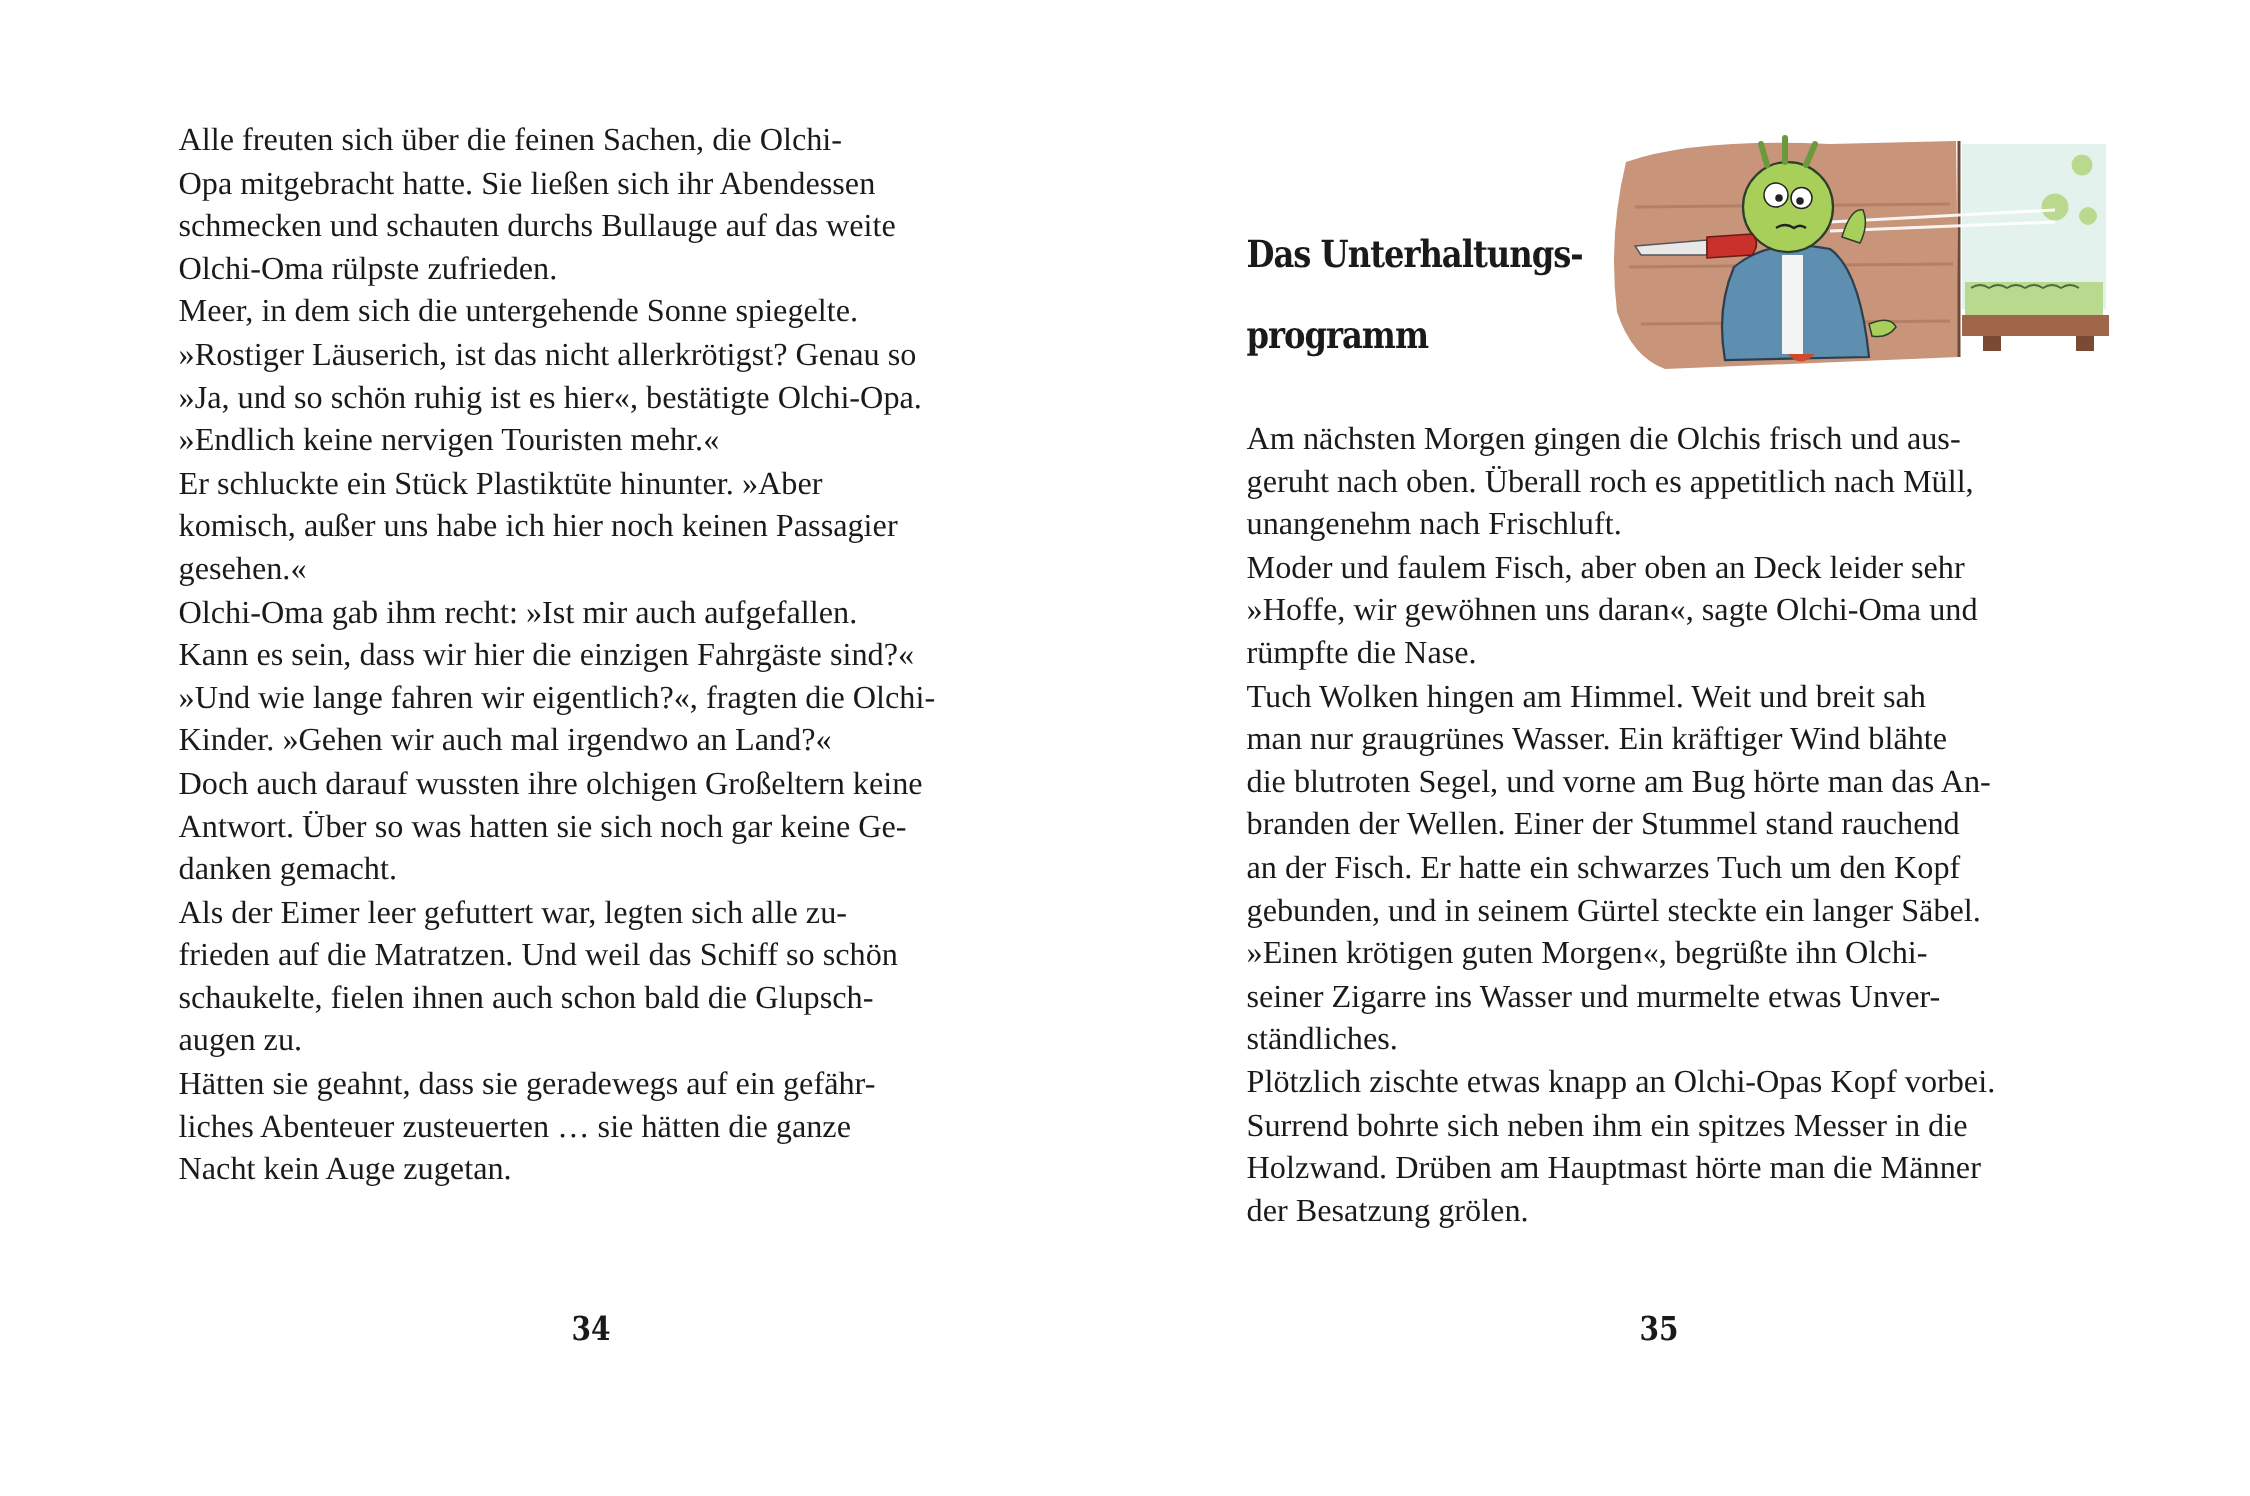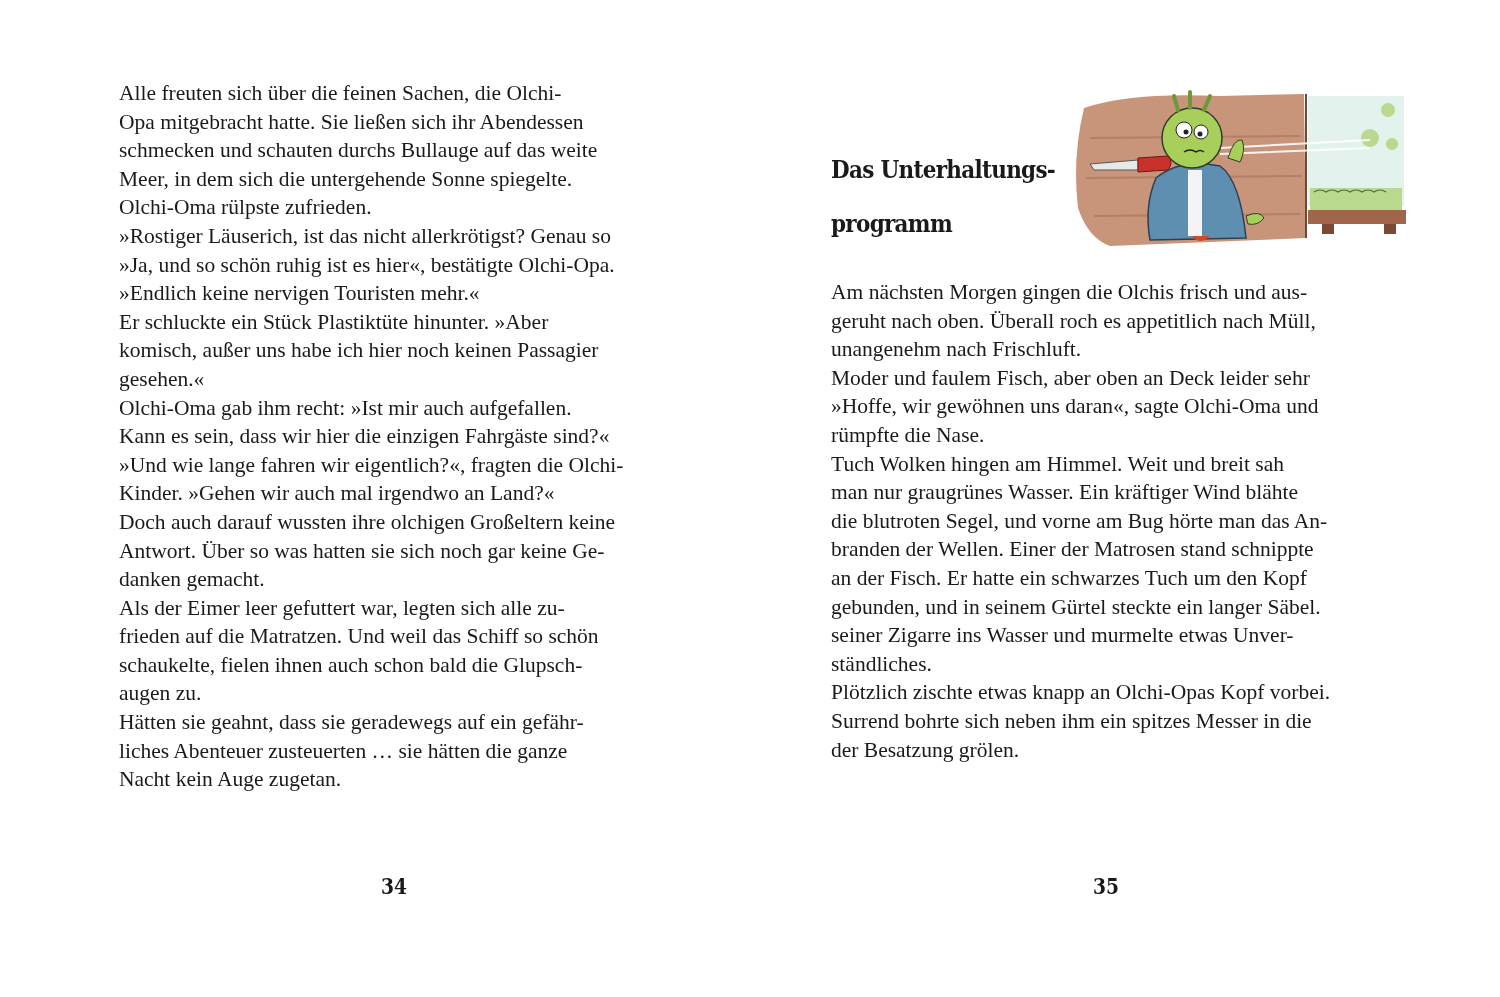--- a/index.html
+++ b/index.html
@@ -26,22 +26,22 @@
     .illustration { position:absolute; left:320px; top:88px; width:340px; height:164px; }
   </style>
 </head>
 <body>
 
 <div class="page page-left">
   <div class="text-block left-text" id="left-lines">
       <span class="line">Alle freuten sich über die feinen Sachen, die Olchi-</span>
       <span class="line">Opa mitgebracht hatte. Sie ließen sich ihr Abendessen</span>
       <span class="line">schmecken und schauten durchs Bullauge auf das weite</span>
+      <span class="line">Olchi-Oma rülpste zufrieden.</span>
       <span class="line">Meer, in dem sich die untergehende Sonne spiegelte.</span>
-      <span class="line">Olchi-Oma rülpste zufrieden.</span>
       <span class="line">»Rostiger Läuserich, ist das nicht allerkrötigst? Genau so</span>
       <span class="line">»Ja, und so schön ruhig ist es hier«, bestätigte Olchi-Opa.</span>
       <span class="line">»Endlich keine nervigen Touristen mehr.«</span>
       <span class="line">Er schluckte ein Stück Plastiktüte hinunter. »Aber</span>
       <span class="line">komisch, außer uns habe ich hier noch keinen Passagier</span>
       <span class="line">gesehen.«</span>
       <span class="line">Olchi-Oma gab ihm recht: »Ist mir auch aufgefallen.</span>
       <span class="line">Kann es sein, dass wir hier die einzigen Fahrgäste sind?«</span>
       <span class="line">»Und wie lange fahren wir eigentlich?«, fragten die Olchi-</span>
       <span class="line">Kinder. »Gehen wir auch mal irgendwo an Land?«</span>
@@ -106,23 +106,25 @@
   <div class="text-block right-text" id="right-lines">
       <span class="line">Am nächsten Morgen gingen die Olchis frisch und aus-</span>
       <span class="line">geruht nach oben. Überall roch es appetitlich nach Müll,</span>
       <span class="line">unangenehm nach Frischluft.</span>
       <span class="line">Moder und faulem Fisch, aber oben an Deck leider sehr</span>
       <span class="line">»Hoffe, wir gewöhnen uns daran«, sagte Olchi-Oma und</span>
       <span class="line">rümpfte die Nase.</span>
       <span class="line">Tuch Wolken hingen am Himmel. Weit und breit sah</span>
       <span class="line">man nur graugrünes Wasser. Ein kräftiger Wind blähte</span>
       <span class="line">die blutroten Segel, und vorne am Bug hörte man das An-</span>
-      <span class="line">branden der Wellen. Einer der Matrosen stand schnippte</span>
+      <span class="line">branden der Wellen. Einer der Stummel stand rauchend</span>
       <span class="line">an der Fisch. Er hatte ein schwarzes Tuch um den Kopf</span>
       <span class="line">gebunden, und in seinem Gürtel steckte ein langer Säbel.</span>
+      <span class="line">»Einen krötigen guten Morgen«, begrüßte ihn Olchi-</span>
       <span class="line">seiner Zigarre ins Wasser und murmelte etwas Unver-</span>
       <span class="line">ständliches.</span>
       <span class="line">Plötzlich zischte etwas knapp an Olchi-Opas Kopf vorbei.</span>
       <span class="line">Surrend bohrte sich neben ihm ein spitzes Messer in die</span>
+      <span class="line">Holzwand. Drüben am Hauptmast hörte man die Männer</span>
       <span class="line">der Besatzung grölen.</span>
     </div>
   <div class="page-number">35</div>
 </div>
 
 </body></html>

